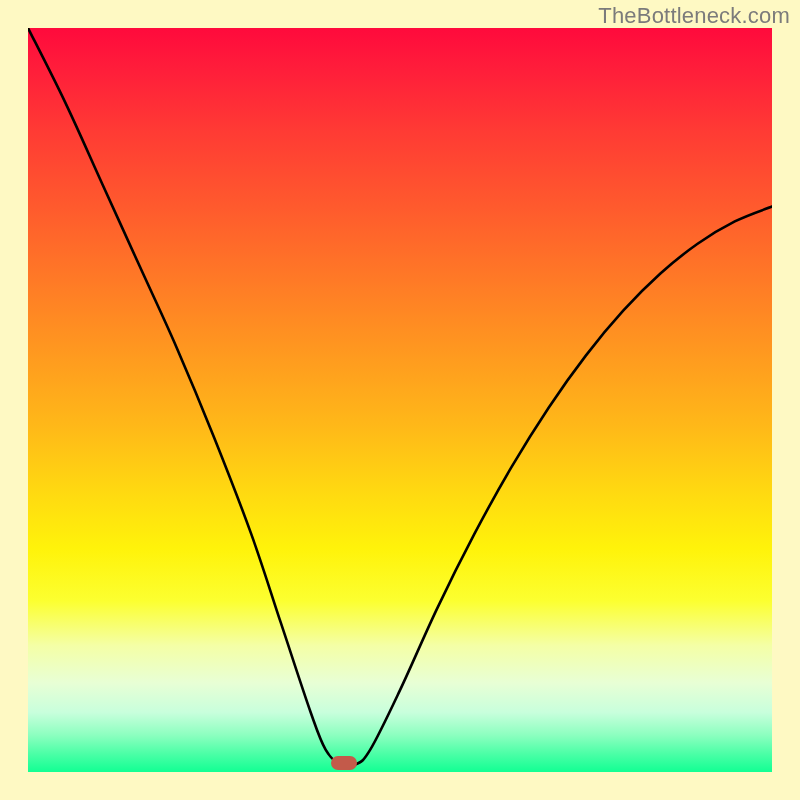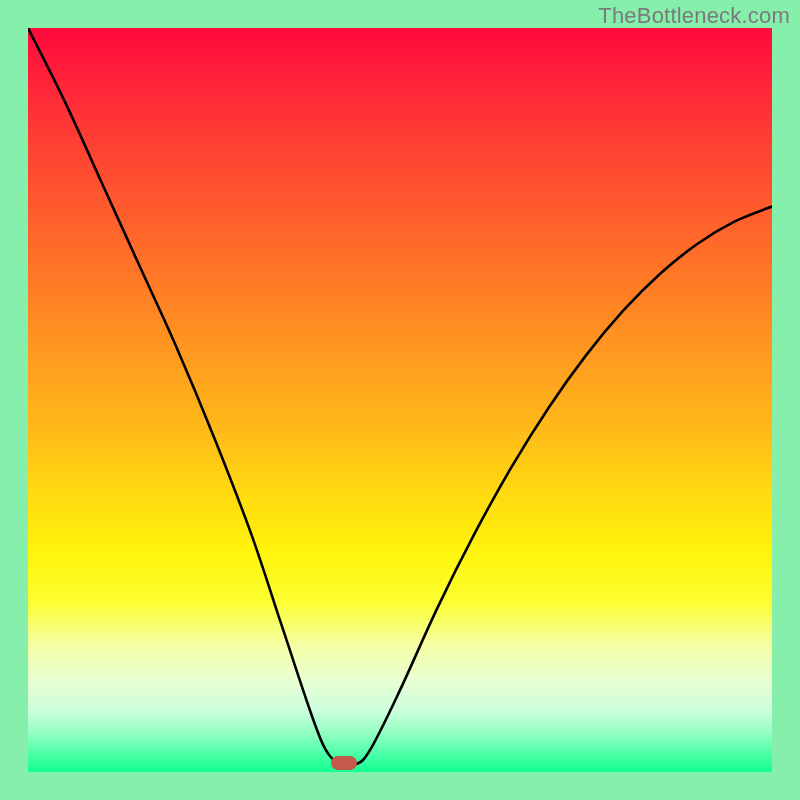--- a/index.html
+++ b/index.html
@@ -10,21 +10,21 @@
     background: #000000;
     overflow: hidden;
     font-family: Arial, Helvetica, sans-serif;
   }
   .frame {
     position: absolute;
     top: 0;
     left: 0;
     width: 800px;
     height: 800px;
-    background: #86efac;
+    background: #fef9c3;
   }
   .plot-area {
     position: absolute;
     top: 28px;
     left: 28px;
     width: 744px;
     height: 744px;
     overflow: hidden;
   }
   .gradient {

